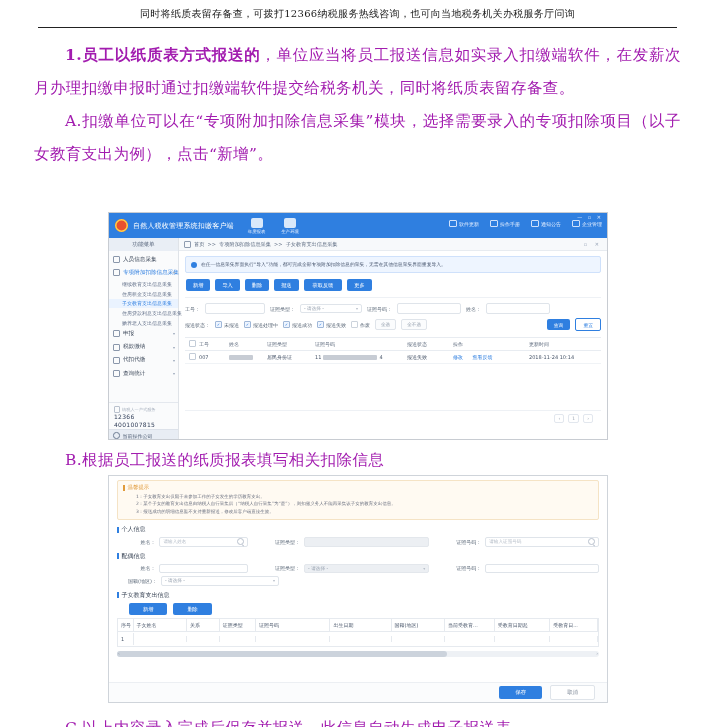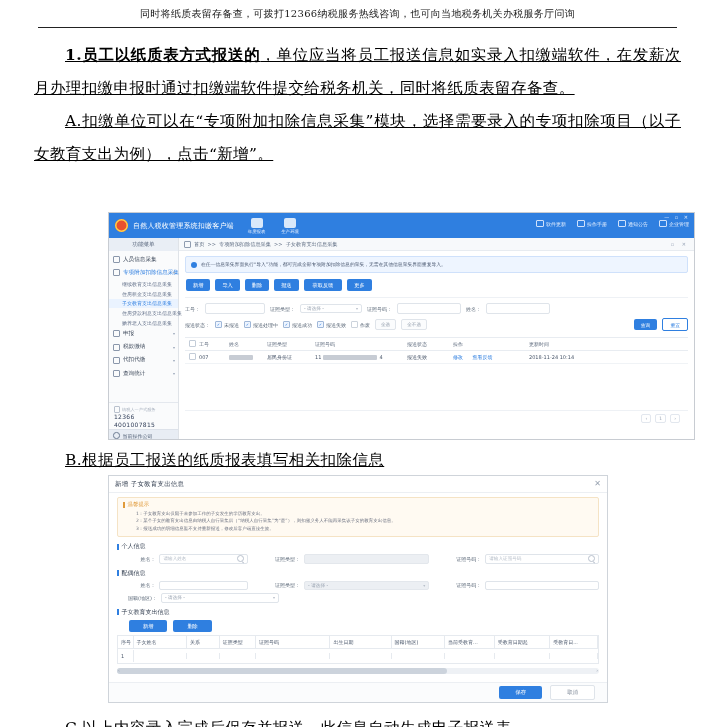--- a/index.html
+++ b/index.html
@@ -24,35 +24,34 @@
   .hr-rule{
     height:0;border-top:1.6px solid #222;
     margin:6px 38px 0 38px;
   }
 
   
   .para{
     font-family:"DejaVu Serif","Liberation Serif",serif;
     font-size:15.5px;
     line-height:33px;
-    color:#000000;
+    color:#a21caf;
     margin:0 34px;
     text-align:justify;
     letter-spacing:.4px;
-    text-decoration:underline;
   }
   .para.first{margin-top:10px;}
   .para .lead{font-weight:bold;}
   .indent{display:inline-block;width:31px;}
   .para-b{}
 
   
   .shot1{
     position:absolute;left:108px;top:212px;
-    width:587px;height:228px;
+    width:500px;height:228px;
     background:#f0f2f5;
     border:1px solid #c8ccd2;
     box-sizing:border-box;
     overflow:hidden;
     filter:blur(.18px);
   }
   .w1-title{
     height:25px;background:#2f7fe0;
     display:flex;align-items:center;
     position:relative;
@@ -501,24 +500,20 @@
         </div>
 
       </div>
     </div>
   </div>
 
   <p class="para" style="position:absolute;top:444px;left:34px;right:34px;margin:0;"><span class="indent"></span><span>B.根据员工报送的纸质报表填写相关扣除信息</span></p>
 
   <div class="shot2">
 
-    <div class="d-head">
-      <span class="d-title">新增 子女教育支出信息</span>
-      <span class="d-close">✕</span>
-    </div>
 
     <div class="d-warn">
       <div class="d-warn-t">
         <span class="tickbar"></span>
         <span>温馨提示</span>
       </div>
       <div class="d-warn-l">1：子女教育支出仅限于未参加工作的子女发生的学历教育支出。</div>
       <div class="d-warn-l">2：某个子女的教育支出信息由纳税人自行采集后（“纳税人自行采集”为“是”），则扣缴义务人不能再采集该子女的教育支出信息。</div>
       <div class="d-warn-l">3：报送成功的明细信息暂不支持重新报送，修改后客户端直接生效。</div>
     </div>

